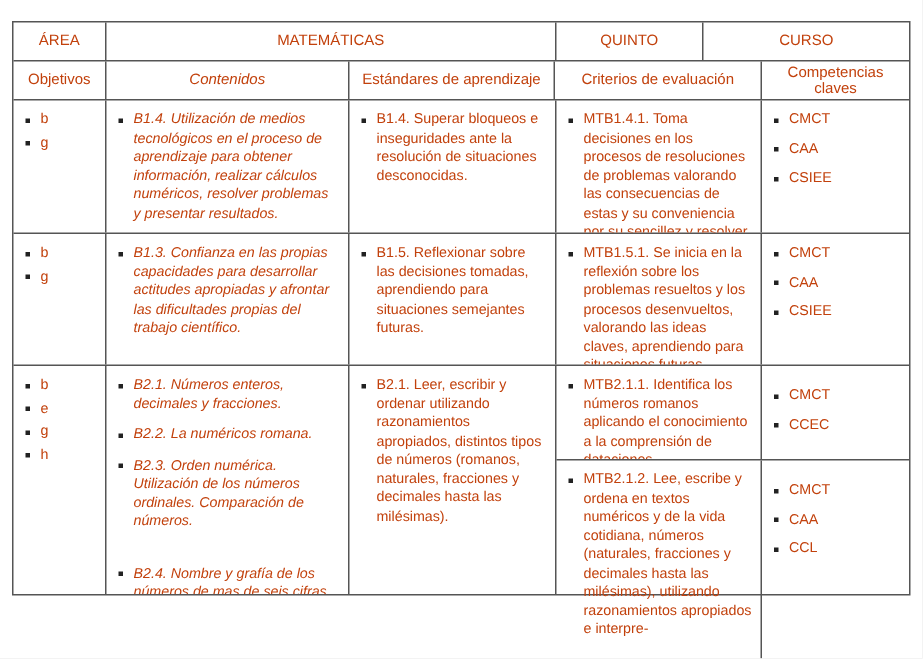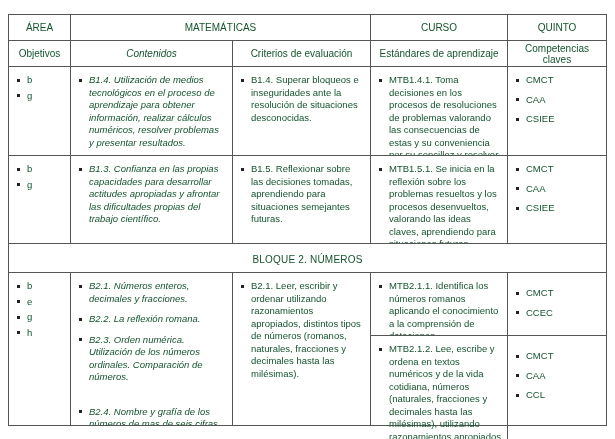--- a/index.html
+++ b/index.html
@@ -1,20 +1,20 @@
 <!DOCTYPE html>
 <html><head>
 <meta charset="utf-8">
 <style>
   * { margin:0; padding:0; box-sizing:border-box; }
   html,body { background:#e9e9e9; }
   .page {
     position:relative; width:615px; height:439px; background:#ffffff;
     font-family:"Liberation Sans","DejaVu Sans",sans-serif;
-    color:#14532d; overflow:hidden;
+    color:#c2410c; overflow:hidden;
   }
   .tbl {
     position:absolute; left:8px; top:14px; width:599px;
     border:1px solid #555; background:#fff;
   }
   .trow { display:flex; border-bottom:1px solid #555; }
   .trow:last-child { border-bottom:none; }
   .cell { border-right:1px solid #555; padding:7px 6px 4px 6px; overflow:hidden; }
   .cell:last-child { border-right:none; }
   .c1 { width:62px; }
@@ -47,29 +47,29 @@
 </style>
 </head>
 <body>
 
 <div class="page">
   <div class="tbl">
 
     <div class="trow hr1">
       <div class="cell c1 hcell">ÁREA</div>
       <div class="cell hcell" style="width:300px">MATEMÁTICAS</div>
+      <div class="cell c5 hcell">QUINTO</div>
       <div class="cell c4 hcell">CURSO</div>
-      <div class="cell c5 hcell">QUINTO</div>
     </div>
 
     <div class="trow hr2">
       <div class="cell c1 hcell">Objetivos</div>
       <div class="cell c2 hcell">Contenidos</div>
+      <div class="cell c4 hcell">Estándares de aprendizaje</div>
       <div class="cell c3 hcell">Criterios de evaluación</div>
-      <div class="cell c4 hcell">Estándares de aprendizaje</div>
       <div class="cell c5 hcell">Competencias claves</div>
     </div>
 
     <div class="trow r1">
       <div class="cell c1">
         <ul class="bullets obj">
           <li>b</li>
           <li>g</li>
         </ul>
       </div>
@@ -121,37 +121,34 @@
       </div>
       <div class="cell c5">
         <ul class="bullets comp">
           <li>CMCT</li>
           <li>CAA</li>
           <li>CSIEE</li>
         </ul>
       </div>
     </div>
 
-    <div class="trow rb">
-      <div class="cell c5 bloque-cell">BLOQUE 2. NÚMEROS</div>
-    </div>
 
     <div class="trow r3">
       <div class="cell c1">
         <ul class="bullets obj">
           <li>b</li>
           <li>e</li>
           <li>g</li>
           <li>h</li>
         </ul>
       </div>
       <div class="cell c2">
         <ul class="bullets">
           <li>B2.1. Números enteros, decimales y fracciones.</li>
-          <li>B2.2. La reflexión romana.</li>
+          <li>B2.2. La numéricos romana.</li>
           <li>B2.3. Orden numérica. Utilización de los números ordinales. Comparación de números.</li>
           <li class="gap-top">B2.4. Nombre y grafía de los números de mas de seis cifras.</li>
         </ul>
       </div>
       <div class="cell c3">
         <ul class="bullets">
           <li>B2.1. Leer, escribir y ordenar utilizando razonamientos apropiados, distintos tipos de números (romanos, naturales, fracciones y decimales hasta las milésimas).</li>
         </ul>
       </div>
       <div class="subgroup">

